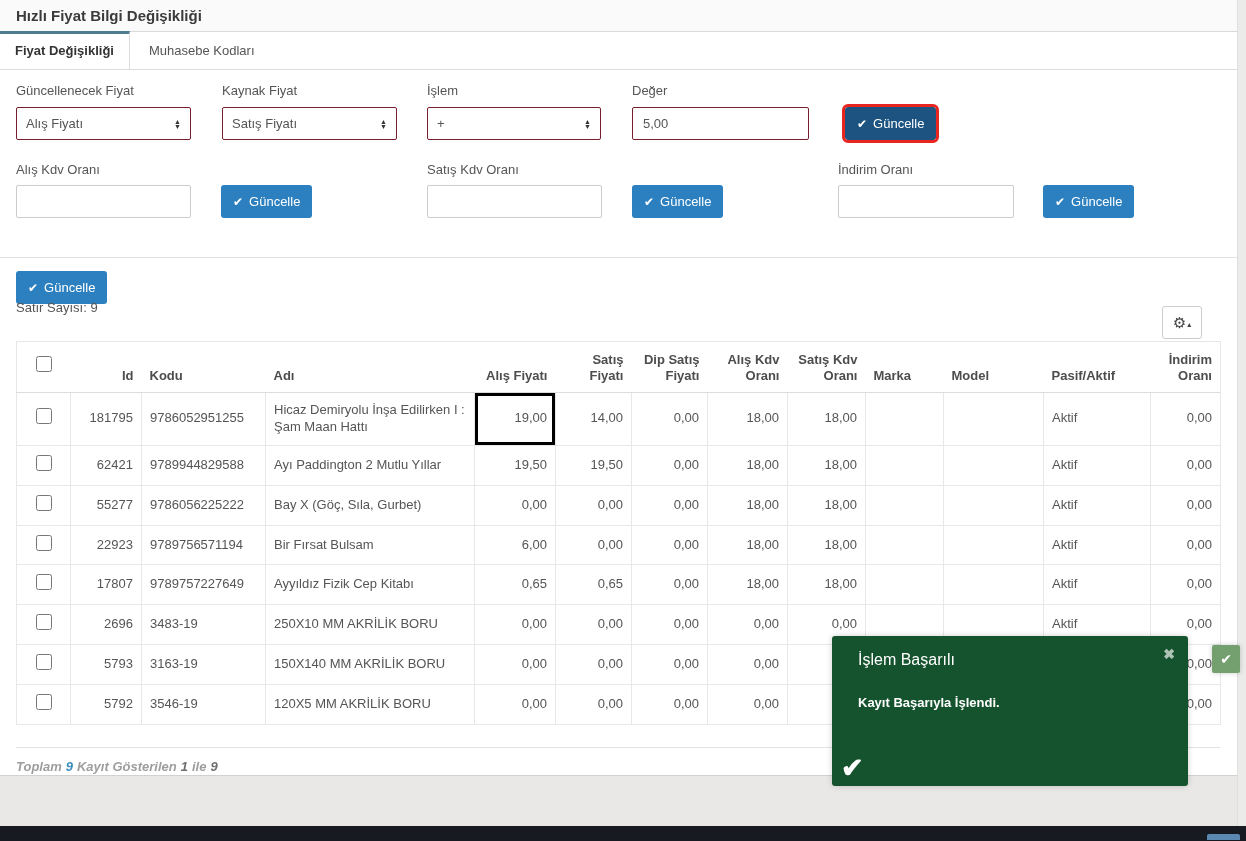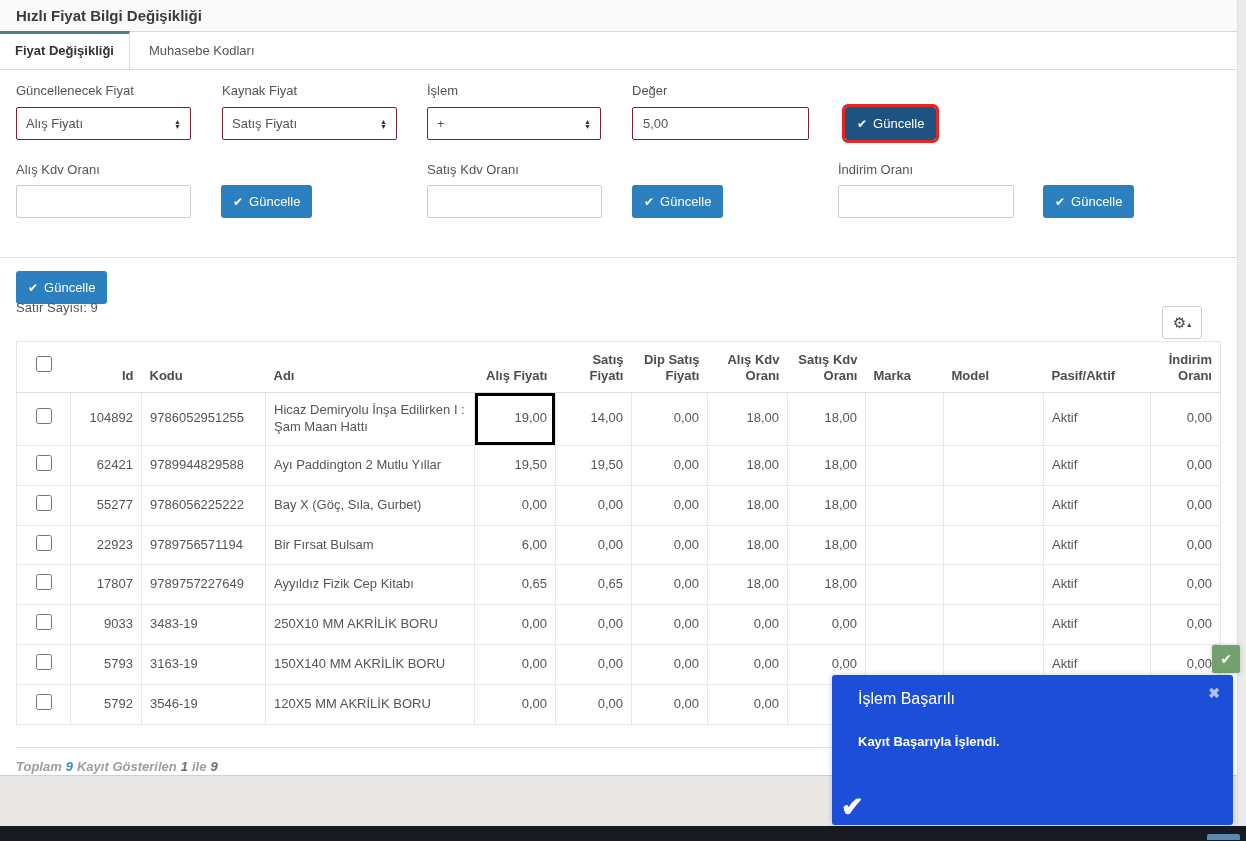--- a/index.html
+++ b/index.html
@@ -58,21 +58,21 @@
 
   .tfoot { position:absolute; top:489px; left:16px; width:1204px; border-top:1px solid #e3e3e3; padding-top:11px;
            font-size:13px; font-style:italic; font-weight:bold; color:#9e9e9e; }
   .tfoot span { margin-right:4px; }
   .tfoot .num-blue { color:#3c8dbc; }
   .tfoot .num-dark { color:#6e6e6e; }
 
   
   .toast-mini { position:absolute; top:645px; left:1212px; width:28px; height:28px; background:#74a06f; border-radius:2px;
                 color:#fff; display:flex; align-items:center; justify-content:center; font-size:14px; z-index:20; box-shadow:0 0 5px rgba(0,0,0,.2); }
-  .toast-main { position:absolute; top:675px; left:832px; width:401px; height:150px; background:#1d4ed8; border-radius:3px; z-index:20;
+  .toast-main { position:absolute; top:636px; left:832px; width:356px; height:150px; background:#14532d; border-radius:3px; z-index:20;
                 color:#fff; box-shadow:0 0 6px rgba(0,0,0,.18); }
   .toast-title { position:absolute; top:15px; left:26px; font-size:16px; font-weight:normal; }
   .toast-close { position:absolute; top:10px; right:13px; font-size:14px; font-weight:bold; color:rgba(255,255,255,.65); cursor:pointer; }
   .toast-msg { position:absolute; top:59px; left:26px; font-size:13px; font-weight:bold; }
   .toast-check { position:absolute; bottom:2px; left:9px; font-size:27px; font-weight:bold; }
 
   
   .bottom-bar { position:absolute; bottom:0; left:0; width:1246px; height:15px; background:#171a20; z-index:5; }
   .bottom-blue { position:absolute; bottom:1px; left:1207px; width:33px; height:6px; background:#5b88b0; border-radius:2px 2px 0 0; z-index:6; }
 </style>
@@ -190,21 +190,21 @@
               <th class="al-r">Satış Kdv Oranı</th>
               <th class="al-l">Marka</th>
               <th class="al-l">Model</th>
               <th class="al-l">Pasif/Aktif</th>
               <th class="al-r">İndirim Oranı</th>
             </tr>
           </thead>
         <tbody id="tbody">
             <tr>
               <td class="cb-cell"><input type="checkbox" style=""></td>
-              <td class="al-r">104892</td>
+              <td class="al-r">181795</td>
               <td class="al-l">9786052951255</td>
               <td class="al-l">Hicaz Demiryolu İnşa Edilirken I : Şam Maan Hattı</td>
               <td class="al-r hl-box">19,00</td>
               <td class="al-r">14,00</td>
               <td class="al-r">0,00</td>
               <td class="al-r">18,00</td>
               <td class="al-r">18,00</td>
               <td class="al-l"></td>
               <td class="al-l"></td>
               <td class="al-l">Aktif</td>
@@ -265,21 +265,21 @@
               <td class="al-r">0,00</td>
               <td class="al-r">18,00</td>
               <td class="al-r">18,00</td>
               <td class="al-l"></td>
               <td class="al-l"></td>
               <td class="al-l">Aktif</td>
               <td class="al-r">0,00</td>
             </tr>
             <tr>
               <td class="cb-cell"><input type="checkbox" style=""></td>
-              <td class="al-r">9033</td>
+              <td class="al-r">2696</td>
               <td class="al-l">3483-19</td>
               <td class="al-l">250X10 MM AKRİLİK BORU</td>
               <td class="al-r">0,00</td>
               <td class="al-r">0,00</td>
               <td class="al-r">0,00</td>
               <td class="al-r">0,00</td>
               <td class="al-r">0,00</td>
               <td class="al-l"></td>
               <td class="al-l"></td>
               <td class="al-l">Aktif</td>

